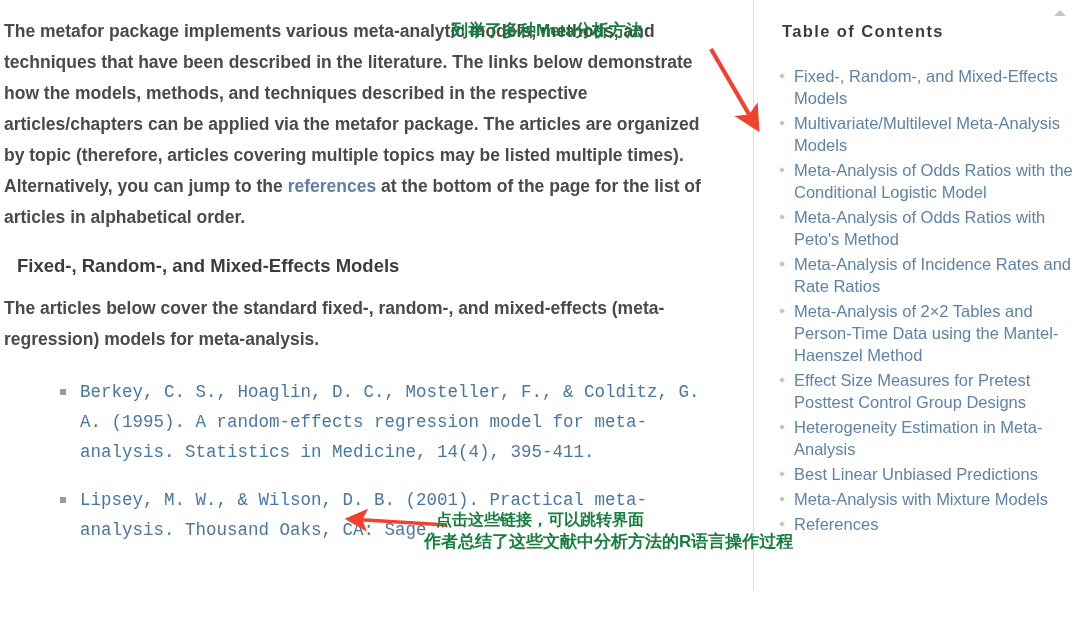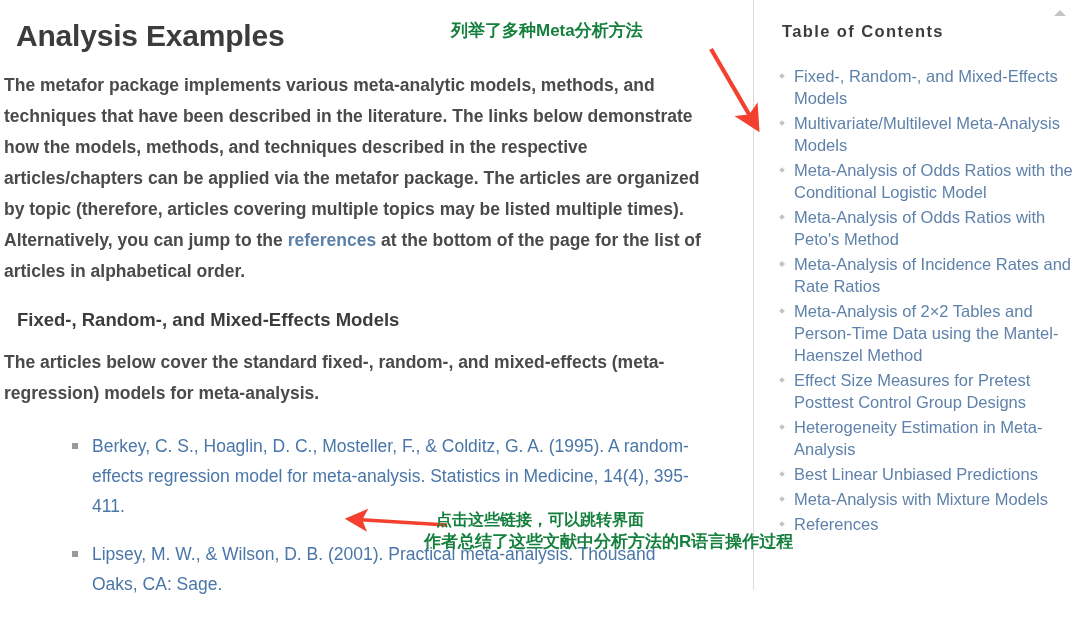--- a/index.html
+++ b/index.html
@@ -70,21 +70,22 @@
   }
 
   #par-section {
     padding-top: 14px;
   }
 
   
   #ref-list {
     list-style: none;
     margin: 0;
-    padding: 22px 0 0 12px;
+    padding: 22px 0 0 0;
+    font-family: Liberation Mono, monospace;
   }
   #ref-list li {
     position: relative;
     padding: 0 40px 0 80px;
     margin-bottom: 18px;
     font-size: 17.5px;
     line-height: 30px;
   }
   #ref-list li .sq-bullet {
     position: absolute;
@@ -210,21 +211,20 @@
     pointer-events: none;
   }
 </style>
 </head>
 <body>
 
 <div id="page">
 
   <div id="article">
 
-    <h1 id="page-title">Analysis Examples</h1>
 
     <p class="body-par"><span>The metafor package implements various meta-analytic models, methods, and techniques that have been described in the literature. The links below demonstrate how the models, methods, and techniques described in the respective articles/chapters can be applied via the metafor package. The articles are organized by topic (therefore, articles covering multiple topics may be listed multiple times). Alternatively, you can jump to the </span><a class="inline-link" href="#">references</a><span> at the bottom of the page for the list of articles in alphabetical order.</span></p>
 
     <h2 id="section-heading">Fixed-, Random-, and Mixed-Effects Models</h2>
 
     <p class="body-par" id="par-section">The articles below cover the standard fixed-, random-, and mixed-effects (meta-regression) models for meta-analysis.</p>
 
     <ul id="ref-list">
       <li>
         <span class="sq-bullet"></span>

